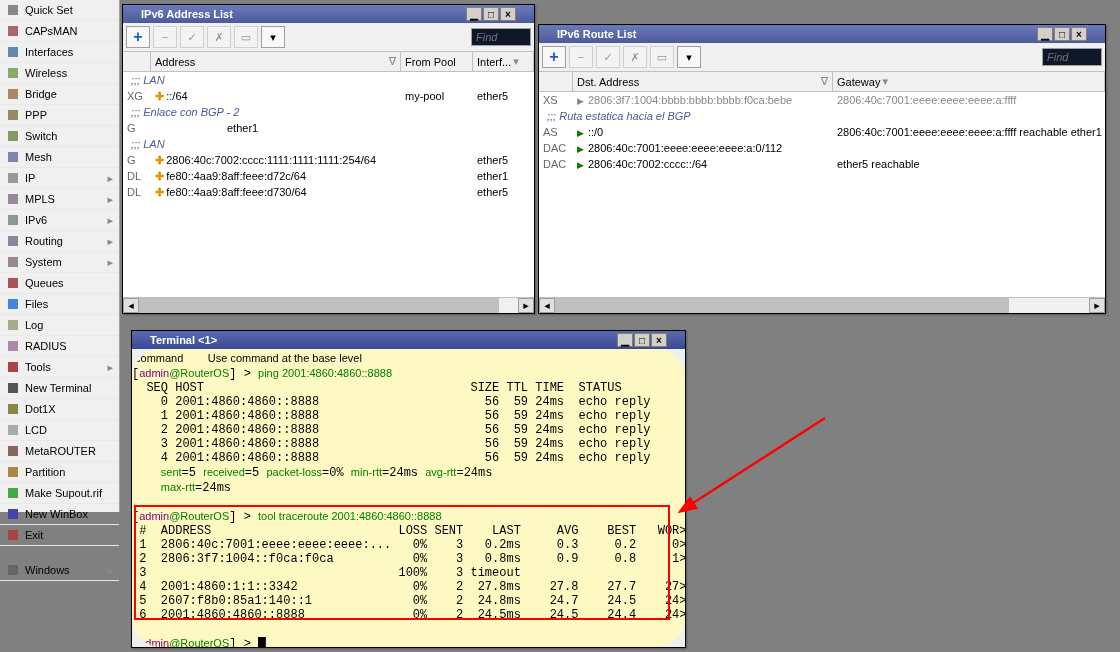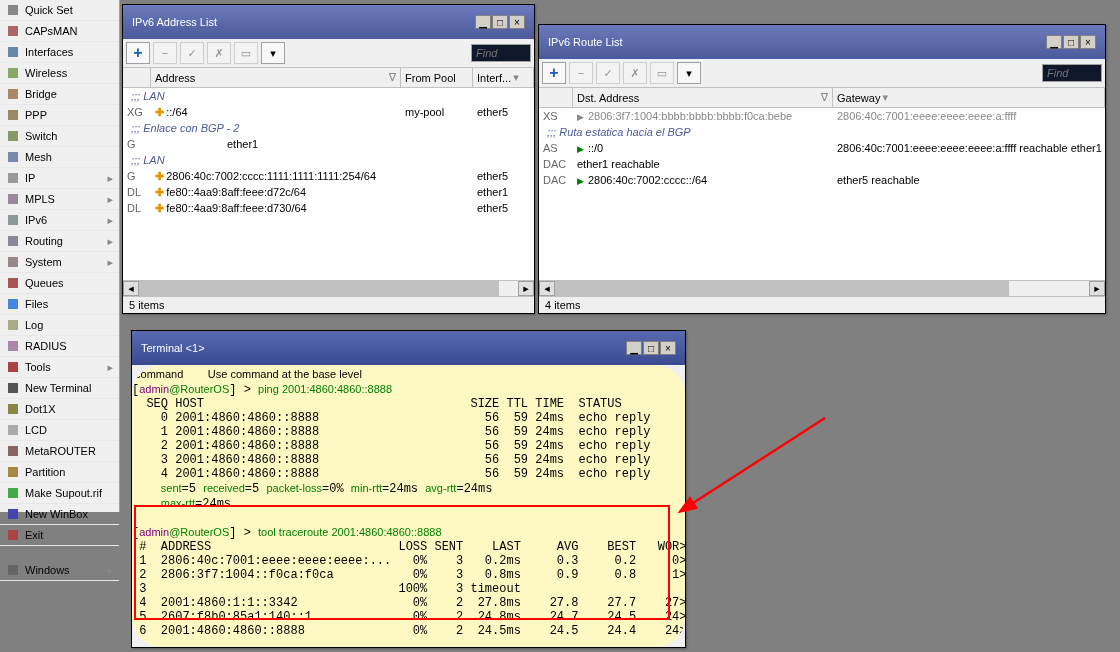--- a/index.html
+++ b/index.html
@@ -4,21 +4,21 @@
 <style>
 * { box-sizing: border-box; margin: 0; padding: 0; font-family: -apple-system, Tahoma, Arial, sans-serif; font-size: 11px; }
 body { background: #808080; width: 1120px; height: 652px; overflow: hidden; position: relative; }
 
 .sidebar { position: absolute; left: 0; top: 0; width: 120px; height: 512px; background: #f0f0f0; border-right: 1px solid #a0a0a0; }
 .side-item { display: flex; align-items: center; padding: 3px 6px; cursor: pointer; border-bottom: 1px solid #e8e8e8; }
 .side-icon { width: 14px; height: 14px; margin-right: 5px; flex-shrink: 0; }
 .side-item .arrow { margin-left: auto; color: #888; }
 
 .win { position: absolute; background: #f0f0f0; border: 1px solid #000; box-shadow: 1px 1px 2px rgba(0,0,0,0.3); display: flex; flex-direction: column; }
-.titlebar { background: linear-gradient(#6a7aba, #4a5a9a); color: #fff; font-weight: normal; padding: 2px 9px; display: flex; align-items: center; height: 34px; }
+.titlebar { background: linear-gradient(#6a7aba, #4a5a9a); color: #fff; font-weight: bold; padding: 2px 18px; display: flex; align-items: center; height: 18px; }
 .titlebar .title { flex: 1; }
 .win-btn { width: 16px; height: 14px; background: #d4d0c8; border: 1px solid #808080; margin-left: 1px; display: flex; align-items: center; justify-content: center; color: #000; font-size: 10px; cursor: pointer; }
 .toolbar { background: #f0f0f0; border-bottom: 1px solid #c0c0c0; padding: 3px; display: flex; align-items: center; gap: 3px; }
 .tbtn { width: 24px; height: 22px; border: 1px solid #a0a0a0; background: #f8f8f8; display: flex; align-items: center; justify-content: center; cursor: pointer; }
 .tbtn.disabled { opacity: 0.4; }
 .tbtn.add { color: #1a5fb4; font-weight: bold; font-size: 16px; }
 .find { margin-left: auto; border: 1px solid #a0a0a0; background: #0f172a; padding: 2px 4px; width: 60px; color: #888; font-style: italic; }
 
 .grid-header { display: flex; background: #f0f0f0; border-bottom: 1px solid #c0c0c0; }
 .gh { border-right: 1px solid #c0c0c0; padding: 3px 4px; font-size: 11px; display: flex; align-items: center; }
@@ -288,21 +288,20 @@
         <div class="gcell" style="flex:1;">ether5</div>
       </div>
     </div>
   <div class="scroll-h">
     <div class="scroll-arrow">◂</div>
     <div style="flex:1;background:#f0f0f0;position:relative;">
         <div class="thumb" style="width:95%"></div>
       </div>
     <div class="scroll-arrow">▸</div>
   </div>
-  <div class="footer">5 items</div>
 </div>
 
 <div class="win" style="left:538px; top:24px; width:568px; height:290px;">
   <div class="titlebar">
     <span class="title">IPv6 Route List</span>
     <div class="win-btn">▁</div>
     <div class="win-btn">□</div>
     <div class="win-btn">×</div>
   </div>
   <div class="toolbar">
@@ -334,36 +333,35 @@
       <div class="grow">
         <div class="gcell comment-row">;;; Ruta estatica hacia el BGP</div>
       </div>
       <div class="grow">
         <div class="gcell" style="width:34px;color:#666">AS</div>
         <div class="gcell" style="width:260px;"><span class="tri" style="">▶</span>::/0</div>
         <div class="gcell" style="flex:1;">2806:40c:7001:eeee:eeee:eeee:a:ffff reachable ether1</div>
       </div>
       <div class="grow">
         <div class="gcell" style="width:34px;color:#666">DAC</div>
-        <div class="gcell" style="flex:1;">ether1 reachable</div>
+        <div class="gcell" style="width:260px;"><span class="tri" style="">▶</span>2806:40c:7001:eeee:eeee:eeee:a:0/112</div>
       </div>
       <div class="grow">
         <div class="gcell" style="width:34px;color:#666">DAC</div>
         <div class="gcell" style="width:260px;"><span class="tri" style="">▶</span>2806:40c:7002:cccc::/64</div>
         <div class="gcell" style="flex:1;">ether5 reachable</div>
       </div>
     </div>
   <div class="scroll-h">
     <div class="scroll-arrow">◂</div>
     <div style="flex:1;background:#f0f0f0;">
         <div class="thumb" style="width:85%"></div>
       </div>
     <div class="scroll-arrow">▸</div>
   </div>
-  <div class="footer">4 items</div>
 </div>
 
 <div class="win" style="left:131px; top:330px; width:555px; height:318px;">
   <div class="titlebar" style="background:linear-gradient(#5a6ab0,#3a4a90);">
     <span class="title">Terminal &lt;1&gt;</span>
     <div class="win-btn">▁</div>
     <div class="win-btn">□</div>
     <div class="win-btn">×</div>
   </div>
   <div class="terminal" id="term-body"><span>/command        Use command at the base level</span>

